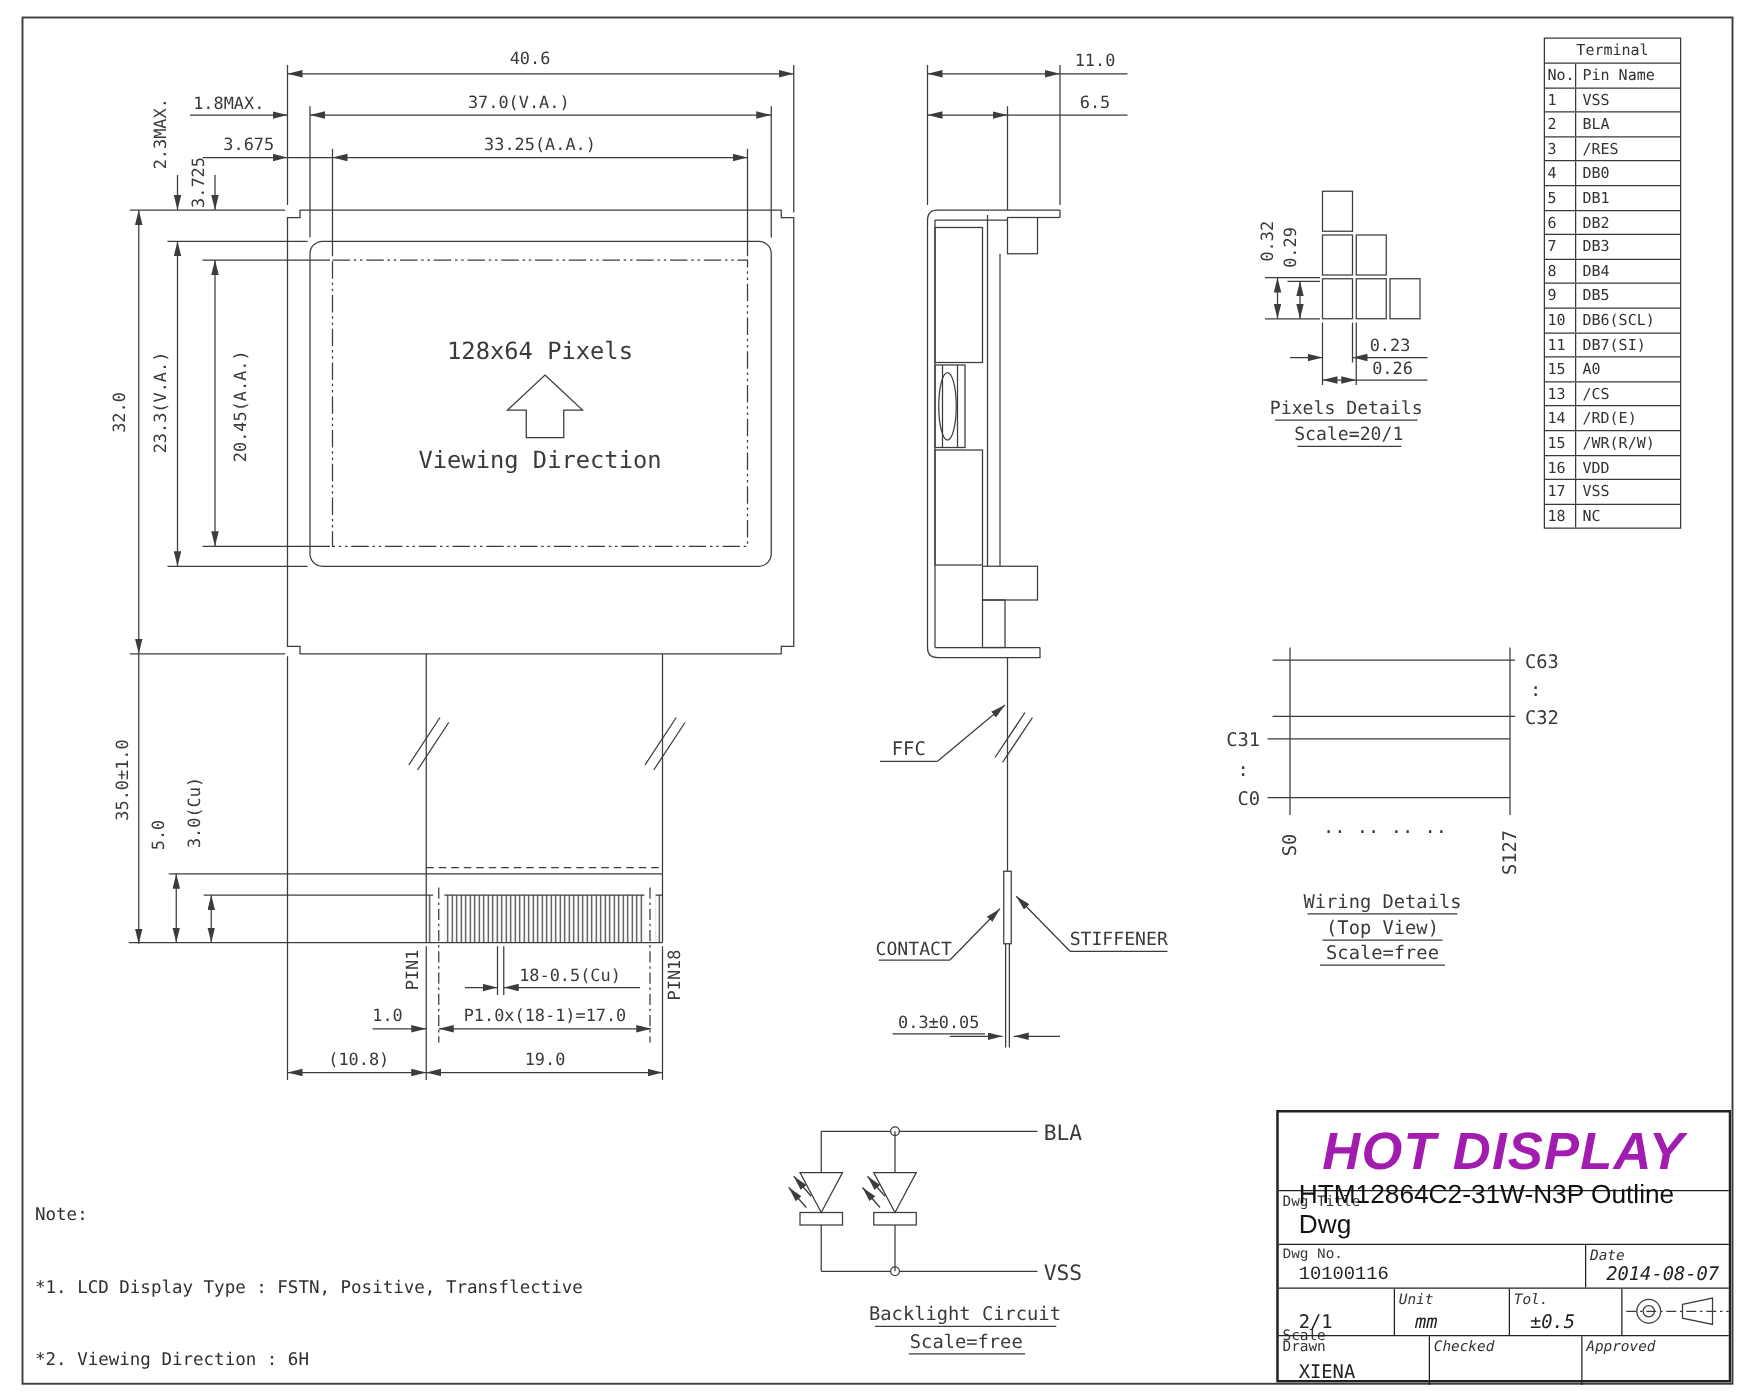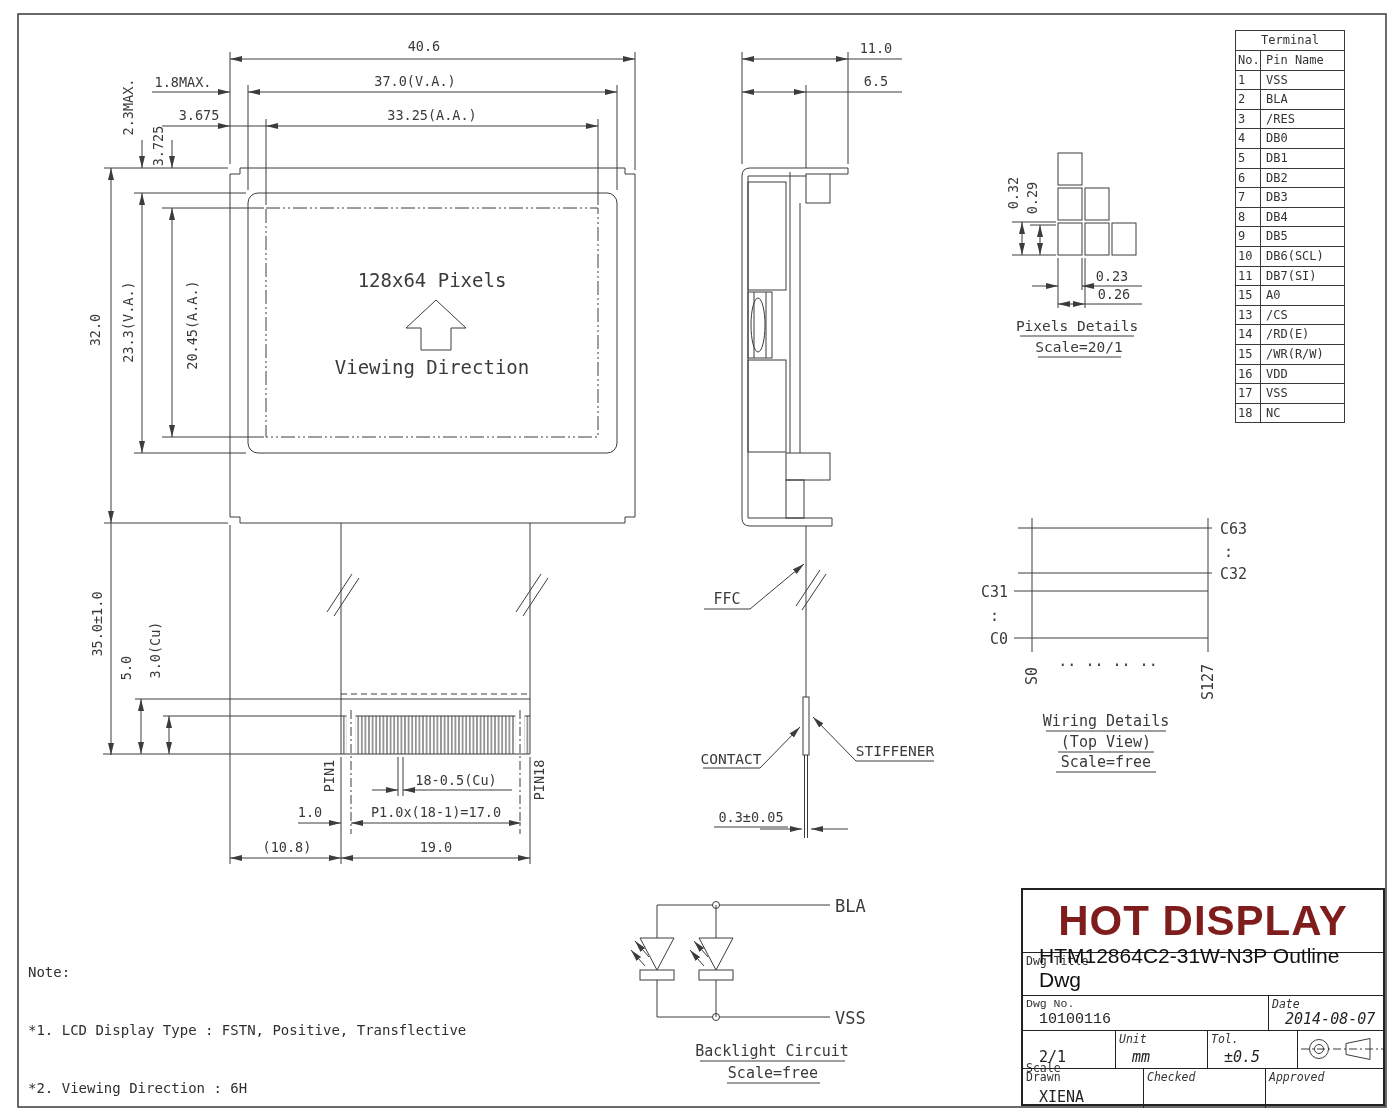--- a/index.html
+++ b/index.html
@@ -18,21 +18,21 @@
   .term { position:absolute; left:1235px; top:30px; width:110px; border:1.5px solid #3a3a3a; font-size:12px; background:#fff; box-sizing:border-box; }
   .term .ttl { height:19px; line-height:19px; text-align:center; }
   .term .hdr, .term .row { display:flex; border-top:1px solid #3a3a3a; }
   .term .cno { width:25px; border-right:1px solid #3a3a3a; padding-left:2px; box-sizing:border-box; }
   .term .cpn { flex:1; padding-left:5px; }
   .term .hdr > div, .term .row > div { height:18.6px; line-height:18.6px; overflow:hidden; }
   
   .tb { position:absolute; left:1021px; top:888px; width:364px; height:218px; border:2px solid #222; box-sizing:border-box; background:#fff; }
   .tb .r { position:absolute; left:0; right:0; border-top:1px solid #222; box-sizing:border-box; }
   .tb .company { top:0; height:62px; border-top:none; display:flex; align-items:center; justify-content:center;
-       font-family:"Liberation Sans", sans-serif; font-weight:bold; font-size:42px; color:#7f1d1d; letter-spacing:1px; }
+       font-family:"Liberation Sans", sans-serif; font-weight:bold; font-style:italic; font-size:42px; color:#a21caf; letter-spacing:1px; }
   .lbl { position:absolute; left:3px; top:1px; font-size:11.5px; color:#333; }
   .val { position:absolute; left:16px; right:0; bottom:2px; text-align:left; font-size:15px; color:#222; }
   .cell { position:absolute; top:0; bottom:0; border-left:1px solid #222; box-sizing:border-box;font-style:italic; }
 </style>
 </head>
 <body>
 
 <div id="stage">
 
 <svg width="1400" height="1120" viewBox="0 0 1400 1120" style="position:absolute;left:0;top:0">

